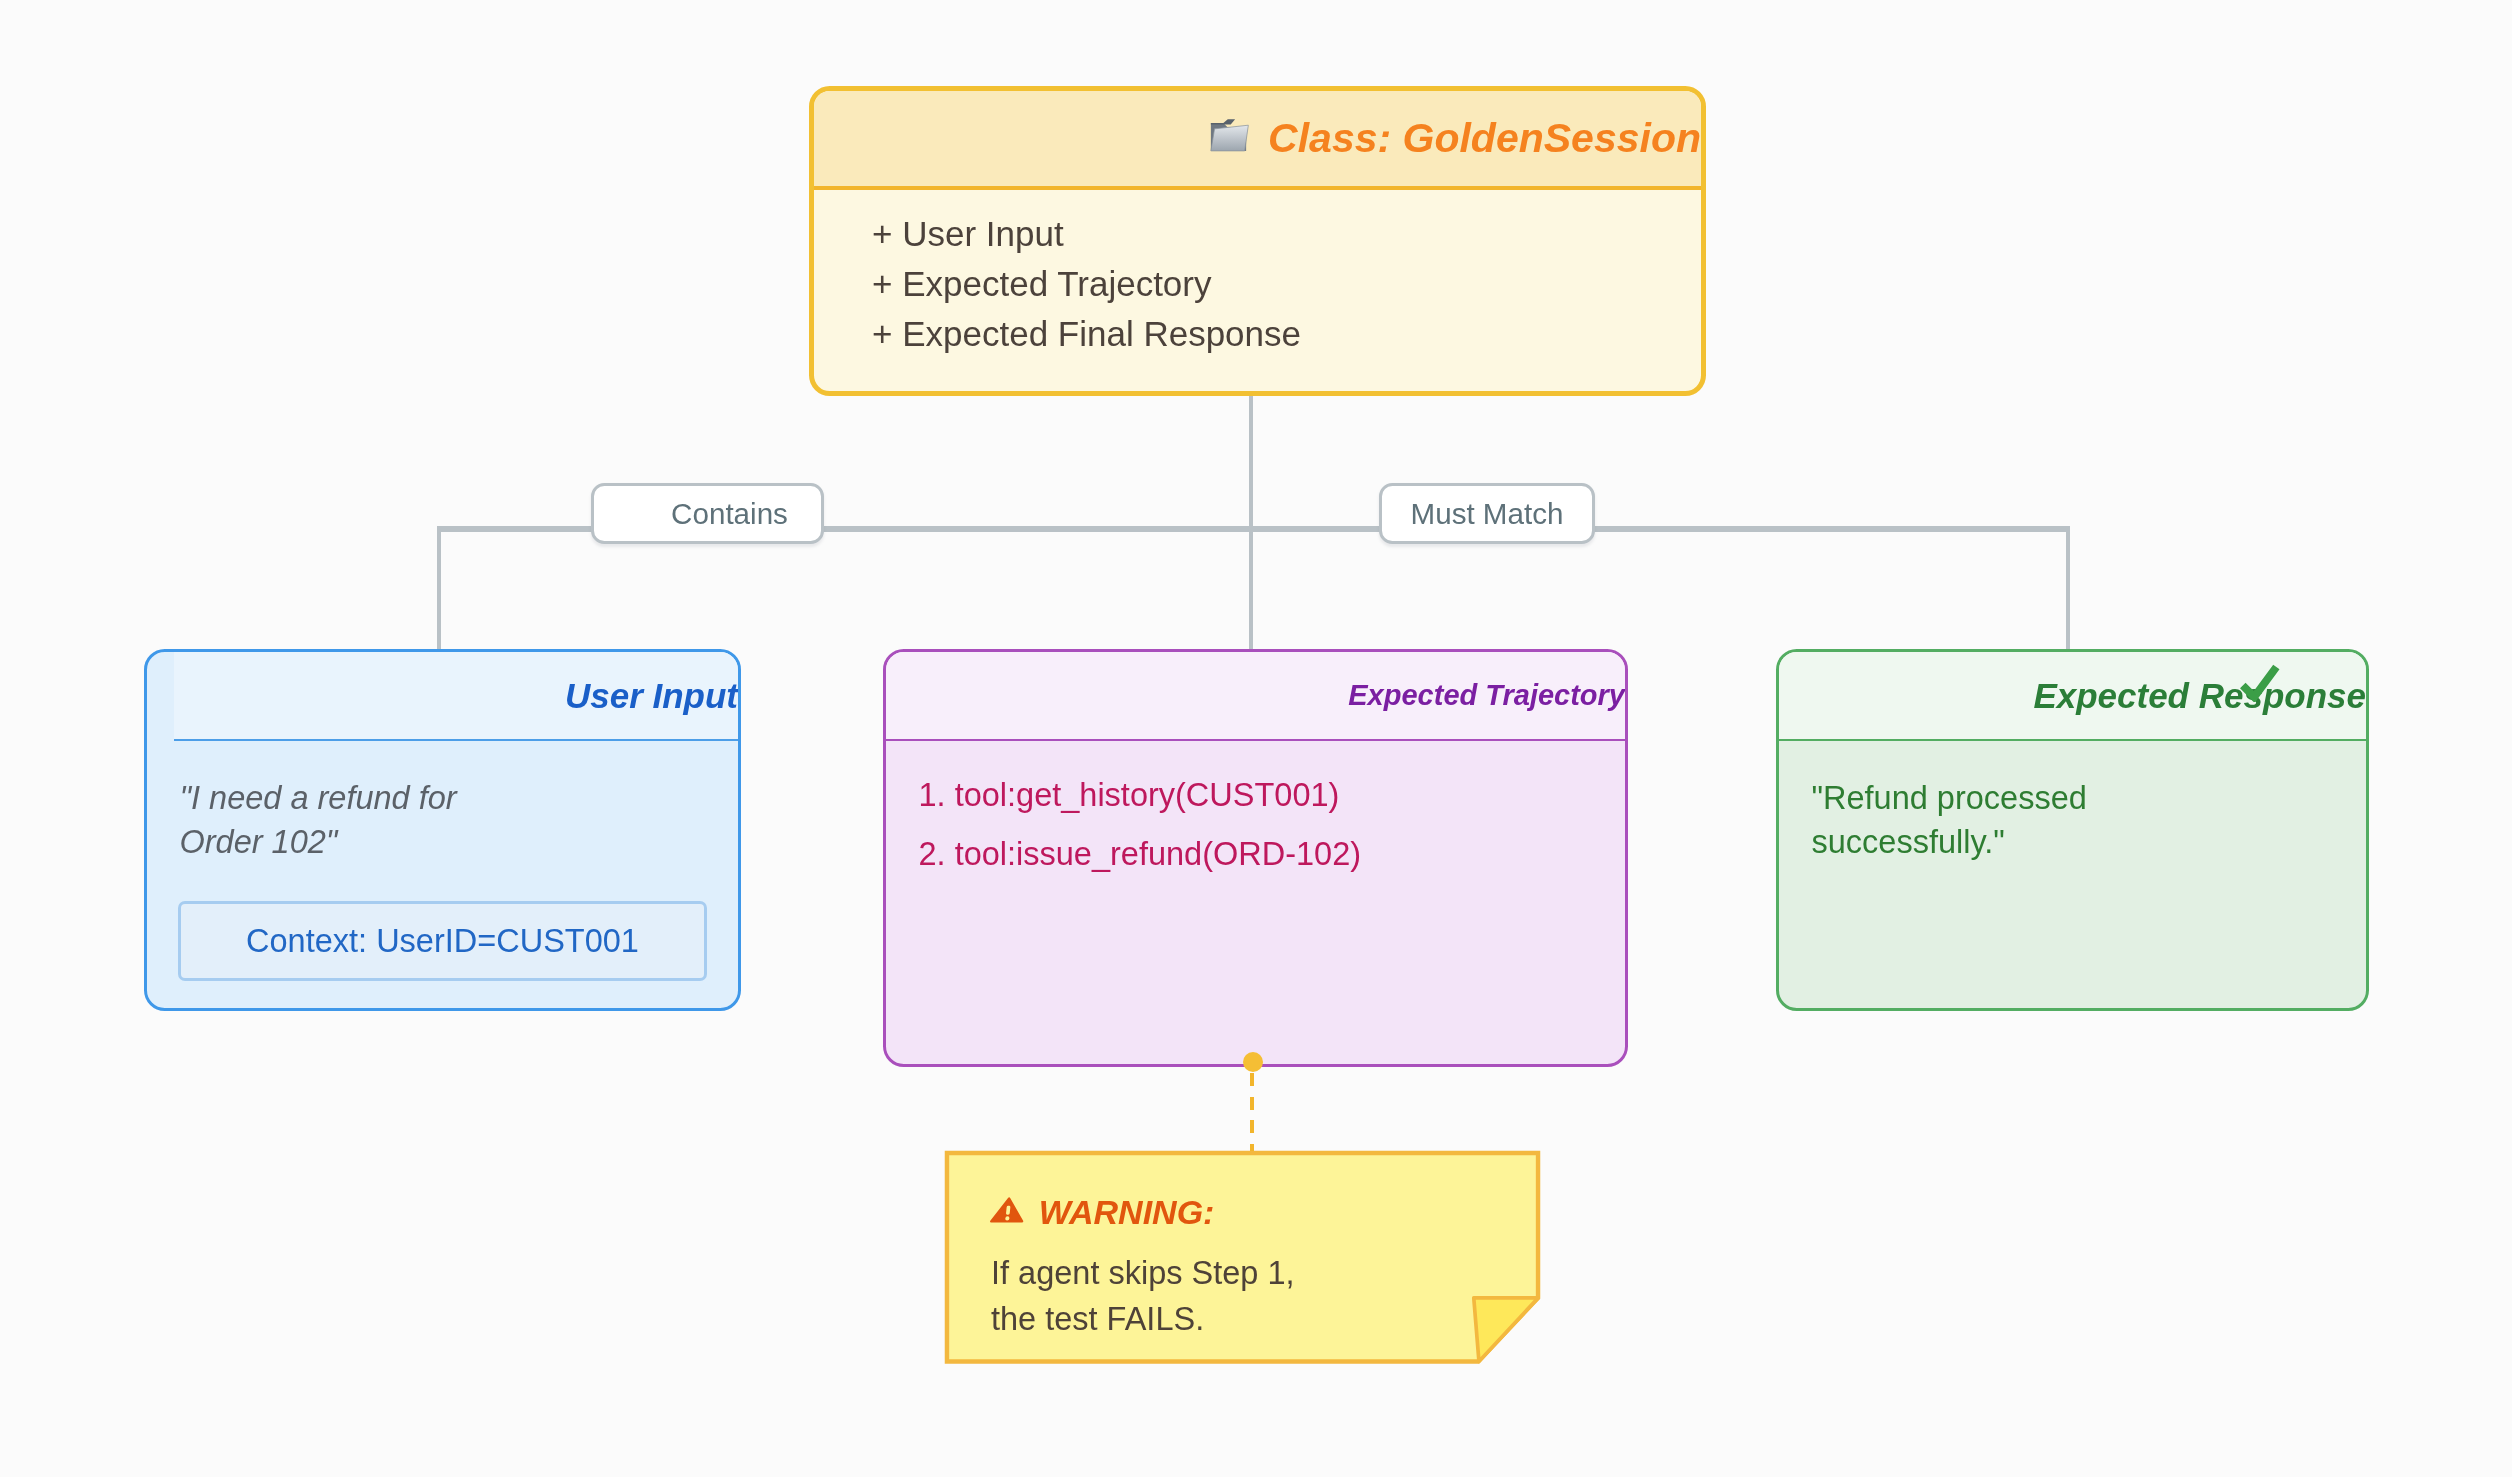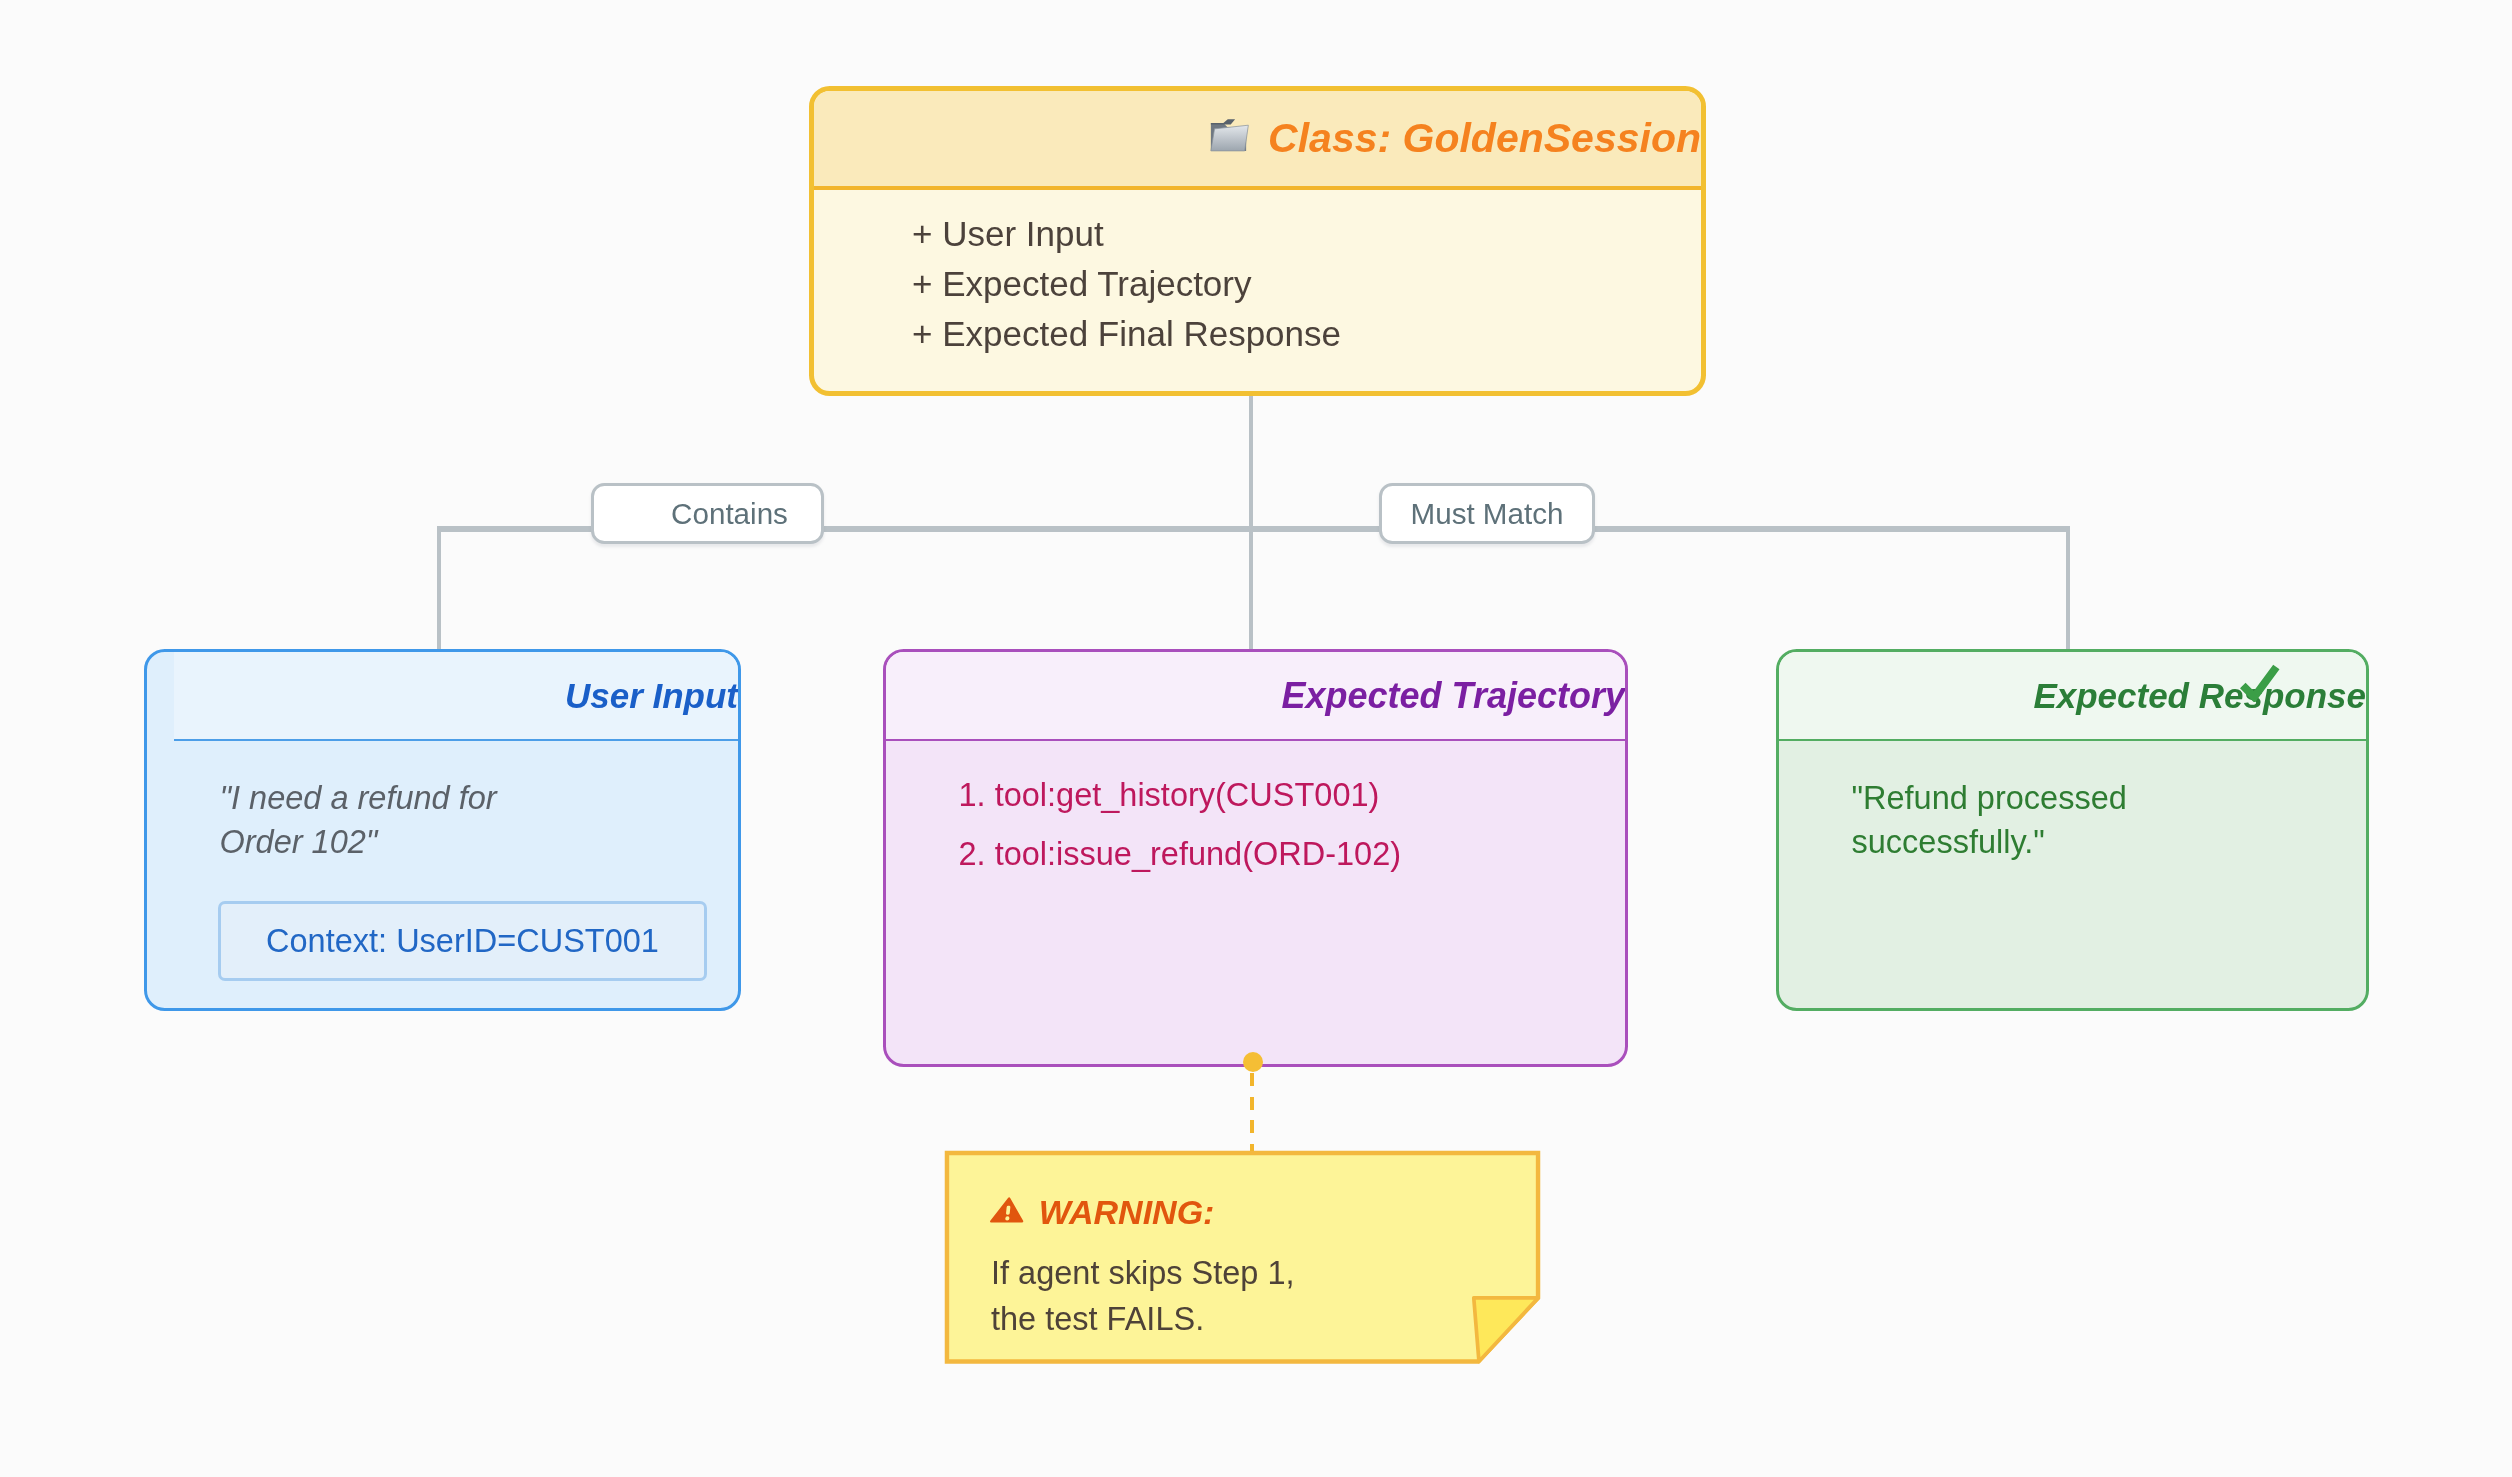--- a/index.html
+++ b/index.html
@@ -10,38 +10,38 @@
   .line{position:absolute;background:#B9C1C6;}
 
   
   .edge-label{position:absolute;background:#FFFFFF;border:3px solid #B9C1C6;border-radius:13.3px;
     display:flex;align-items:center;justify-content:center;color:#5E7179;font-size:29.6px;
     box-shadow:0 2.2px 3px rgba(120,130,140,.15);}
 
   
   .node{position:absolute;border-radius:20.7px;overflow:hidden;}
   .node .hdr{display:flex;align-items:center;justify-content:flex-end;gap:16.3px;font-weight:bold;font-style:italic;}
-  .node .bdy{position:relative;margin-left:40px;}
+  .node .bdy{position:relative;}
 
   
   #class-node{left:809px;top:86px;width:887px;height:300px;border:5.2px solid #F2C032;background:#FDF8E1;}
   #class-node .hdr{height:95px;background:#FAEABB;border-bottom:4.4px solid #F2B52C;font-size:41px;color:#F5821F;}
   #class-node .bdy{padding:19px 29.6px 0 58px;font-size:35px;color:#4C423B;line-height:50px;}
 
   
   #ui-node{left:144px;top:649px;width:591px;height:356px;border:3.7px solid #3F98E9;background:#DFEFFC;}
   #ui-node .hdr{height:87px;background:#E9F4FD;border-bottom:2.2px solid #4C9EE8;font-size:35px;color:#1A5FC8;margin-left:27px;}
   #ui-node .quote{position:absolute;left:32.5px;top:35px;font-size:32.5px;font-style:italic;color:#5B6168;line-height:44px;}
   #ui-node .ctx{position:absolute;left:31px;right:31px;top:160px;height:74px;background:#E3EFFA;
     border:3px solid #A6CCF0;border-radius:7px;display:flex;align-items:center;justify-content:center;
     font-size:32.5px;color:#2167C5;}
 
   
   #tr-node{left:883px;top:649px;width:739px;height:412px;border:3.7px solid #A94FBC;background:#F3E4F8;}
-  #tr-node .hdr{height:87px;background:#F8EFFB;border-bottom:2.2px solid #A94FBC;font-size:36px;color:#7B1FA2;}
+  #tr-node .hdr{height:87px;background:#F8EFFB;border-bottom:2.2px solid #A94FBC;font-size:29px;color:#7B1FA2;}
   #tr-node .steps{position:absolute;left:32.5px;top:38px;font-size:32.5px;color:#be185d;}
   #tr-node .steps div{margin-bottom:26.6px;line-height:32.5px;}
 
   
   #re-node{left:1776px;top:649px;width:587px;height:356px;border:3.7px solid #53AD62;background:#E2F0E3;}
   #re-node .hdr{height:87px;background:#EFF8F0;border-bottom:2.2px solid #53AD62;font-size:35px;color:#2B7E38;}
   #re-node .quote{position:absolute;left:32.5px;top:35px;font-size:32.5px;color:#2E7D32;line-height:44px;}
   #re-node .match{position:absolute;right:44px;bottom:31px;display:flex;align-items:center;gap:14.8px;
     font-size:32.5px;color:#47A452;flex-direction:column;}
 

